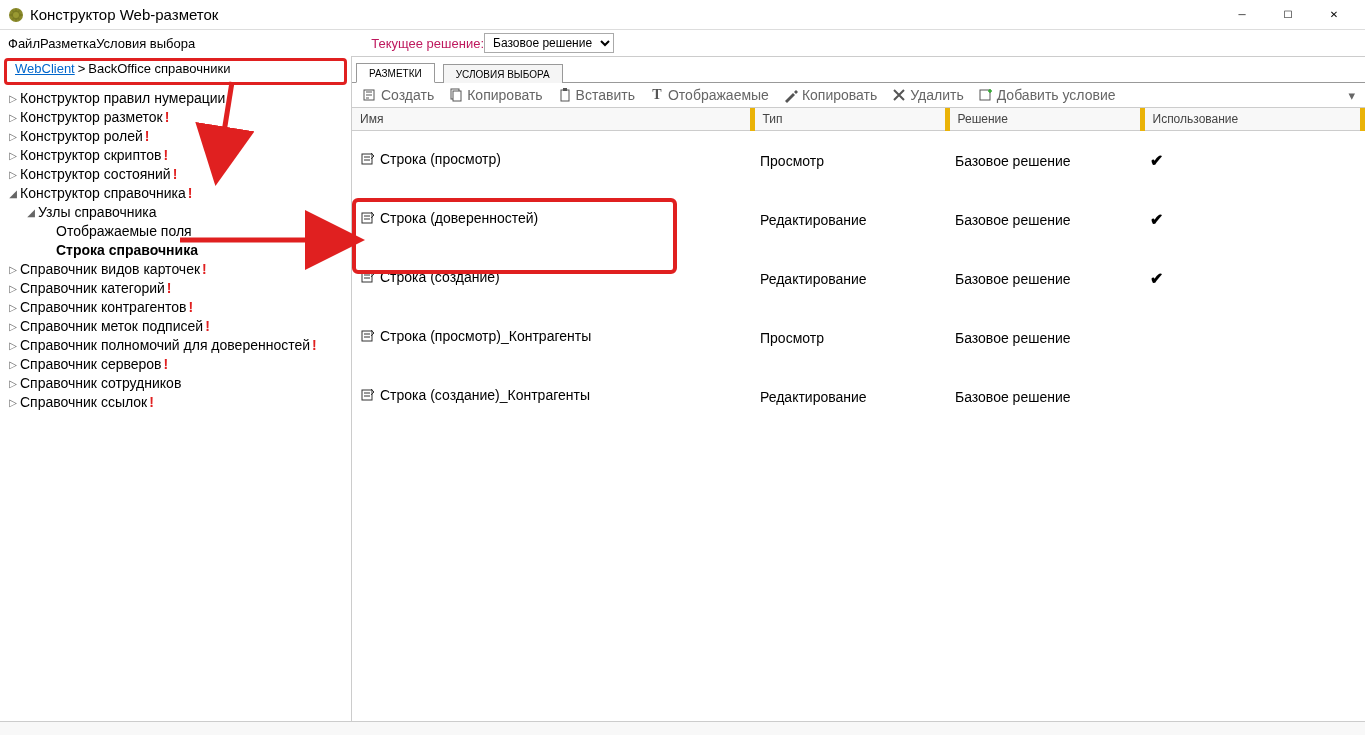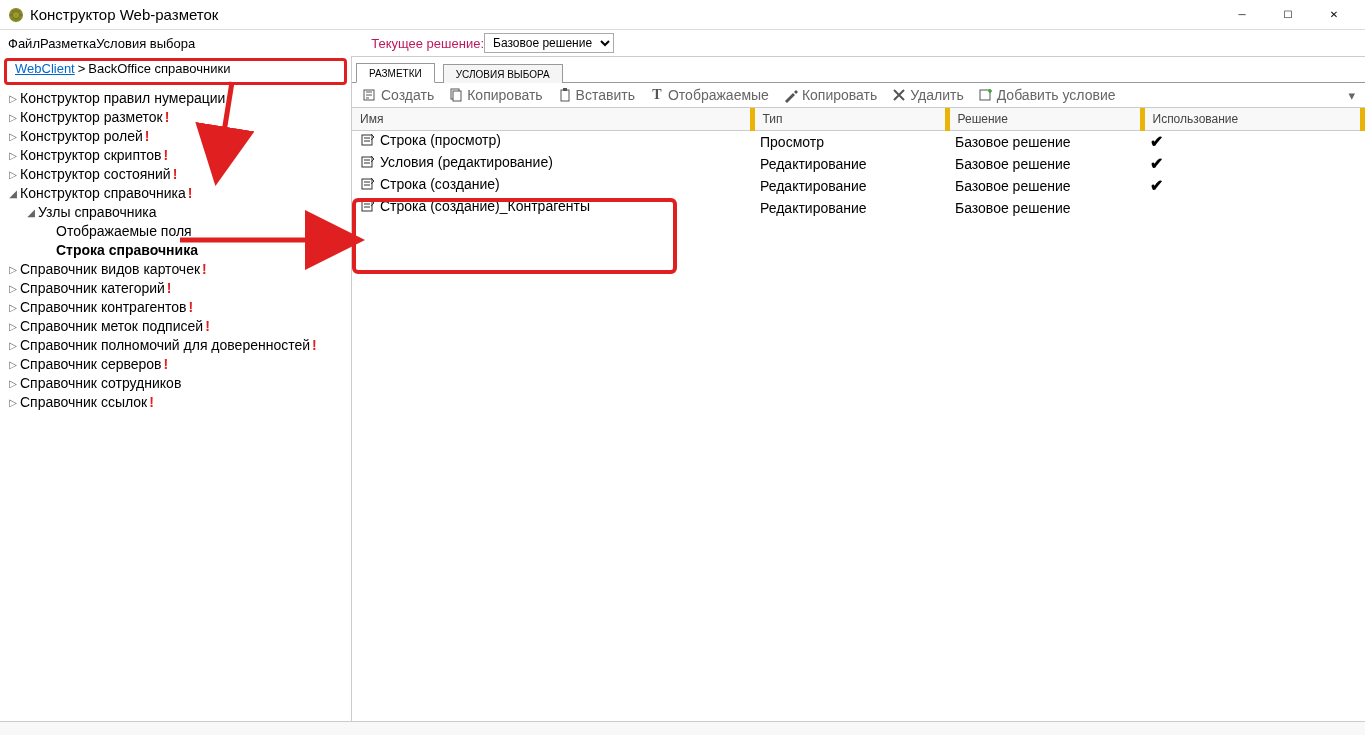--- a/index.html
+++ b/index.html
@@ -29,21 +29,21 @@
 .tabs { display: flex; height: 26px; align-items: flex-end; padding: 0 4px; border-bottom: 1px solid #999; position: relative; }
 .tab { padding: 4px 12px 3px 12px; font-size: 10px; border: 1px solid #999; border-bottom: none; background: #f5f5f5; margin-right: 8px; cursor: default; position: relative; top: 1px; }
 .tab.active { background: #fff; border-bottom: 1px solid #fff; font-weight: normal; }
 .toolbar { display: flex; align-items: center; padding: 2px 4px; border-bottom: 1px solid #ccc; gap: 2px; flex-wrap: nowrap; }
 .toolbar .tbtn { display: flex; gap: 3px; padding: 2px 6px; color: #666; font-size: 14px; cursor: default; }
 .toolbar .tbtn .ico { width: 16px; height: 16px; display: inline-flex; align-items: center; justify-content: center; color: #555; }
 .toolbar .chev { margin-left: auto; padding: 2px 6px; color: #666; }
 .grid { flex: 1; overflow: auto; position: relative; }
 .grid table { width: 100%; border-collapse: collapse; }
 .grid th { text-align: left; font-weight: normal; font-size: 12px; color: #444; padding: 4px 8px; border-right: 5px solid #eab308; border-bottom: 1px solid #ccc; background: #f8f8f8; }
-.grid td { padding: 1px 8px; font-size: 14px; vertical-align: middle; height: 22px; }
+.grid td { padding: 20px 8px; font-size: 14px; vertical-align: middle; height: 22px; }
 .grid .rowicon { width: 16px; display: inline-block; vertical-align: middle; margin-right: 4px; }
 .grid .check { font-size: 16px; font-weight: bold; }
 .redbox { position: absolute; border: 4px solid #e02020; border-radius: 6px; pointer-events: none; }
 .arrow-svg { position: absolute; pointer-events: none; }
 .bottombar { height: 14px; border-top: 1px solid #ccc; background: #f8f8f8; }
 </style>
 </head>
 <body>
 
 <div class="titlebar">
@@ -251,34 +251,44 @@
                   </svg></span><span>Строка (просмотр)</span></td>
               <td>Просмотр</td>
               <td>Базовое решение</td>
               <td><span class="check">✔</span></td>
             </tr>
             <tr>
               <td><span class="rowicon"><svg viewBox="0 0 16 16" width="16" height="16">
                     <rect x="2" y="3" width="10" height="10" fill="none" stroke="#333"></rect>
                     <path d="M4 6h6M4 9h6" stroke="#333"></path>
                     <path d="M11 2l3 3-3 3" fill="none" stroke="#333"></path>
-                  </svg></span><span>Условия (редактирование)</span></td>
+                  </svg></span><span>Строка (доверенностей)</span></td>
               <td>Редактирование</td>
               <td>Базовое решение</td>
               <td><span class="check">✔</span></td>
             </tr>
             <tr>
               <td><span class="rowicon"><svg viewBox="0 0 16 16" width="16" height="16">
                     <rect x="2" y="3" width="10" height="10" fill="none" stroke="#333"></rect>
                     <path d="M4 6h6M4 9h6" stroke="#333"></path>
                     <path d="M11 2l3 3-3 3" fill="none" stroke="#333"></path>
                   </svg></span><span>Строка (создание)</span></td>
               <td>Редактирование</td>
               <td>Базовое решение</td>
               <td><span class="check">✔</span></td>
+            </tr>
+            <tr>
+              <td><span class="rowicon"><svg viewBox="0 0 16 16" width="16" height="16">
+                    <rect x="2" y="3" width="10" height="10" fill="none" stroke="#333"></rect>
+                    <path d="M4 6h6M4 9h6" stroke="#333"></path>
+                    <path d="M11 2l3 3-3 3" fill="none" stroke="#333"></path>
+                  </svg></span><span>Строка (просмотр)_Контрагенты</span></td>
+              <td>Просмотр</td>
+              <td>Базовое решение</td>
+              <td></td>
             </tr>
             <tr>
               <td><span class="rowicon"><svg viewBox="0 0 16 16" width="16" height="16">
                     <rect x="2" y="3" width="10" height="10" fill="none" stroke="#333"></rect>
                     <path d="M4 6h6M4 9h6" stroke="#333"></path>
                     <path d="M11 2l3 3-3 3" fill="none" stroke="#333"></path>
                   </svg></span><span>Строка (создание)_Контрагенты</span></td>
               <td>Редактирование</td>
               <td>Базовое решение</td>
               <td></td>

